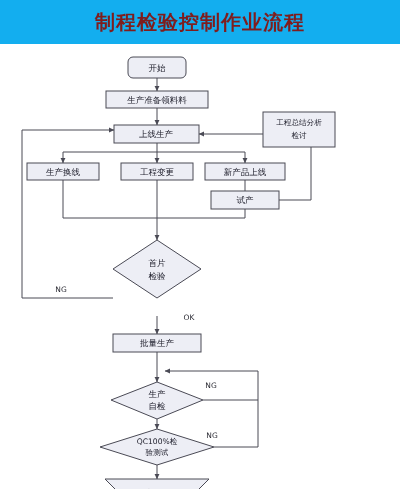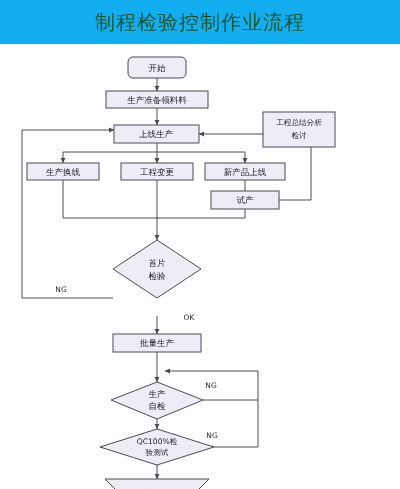--- a/index.html
+++ b/index.html
@@ -26,23 +26,23 @@
     left: 0;
     top: 0;
     width: 400px;
     height: 44px;
     background: #13aeef;
     display: flex;
     align-items: center;
     justify-content: center;
   }
   #title-text {
-    color: #14532d;
+    color: #7f1d1d;
     font-size: 20px;
-    font-weight: normal;
+    font-weight: bold;
     letter-spacing: 1px;
     line-height: 1;
     white-space: nowrap;
   }
   
   #diagram {
     position: absolute;
     left: 0;
     top: 44px;
     width: 400px;

